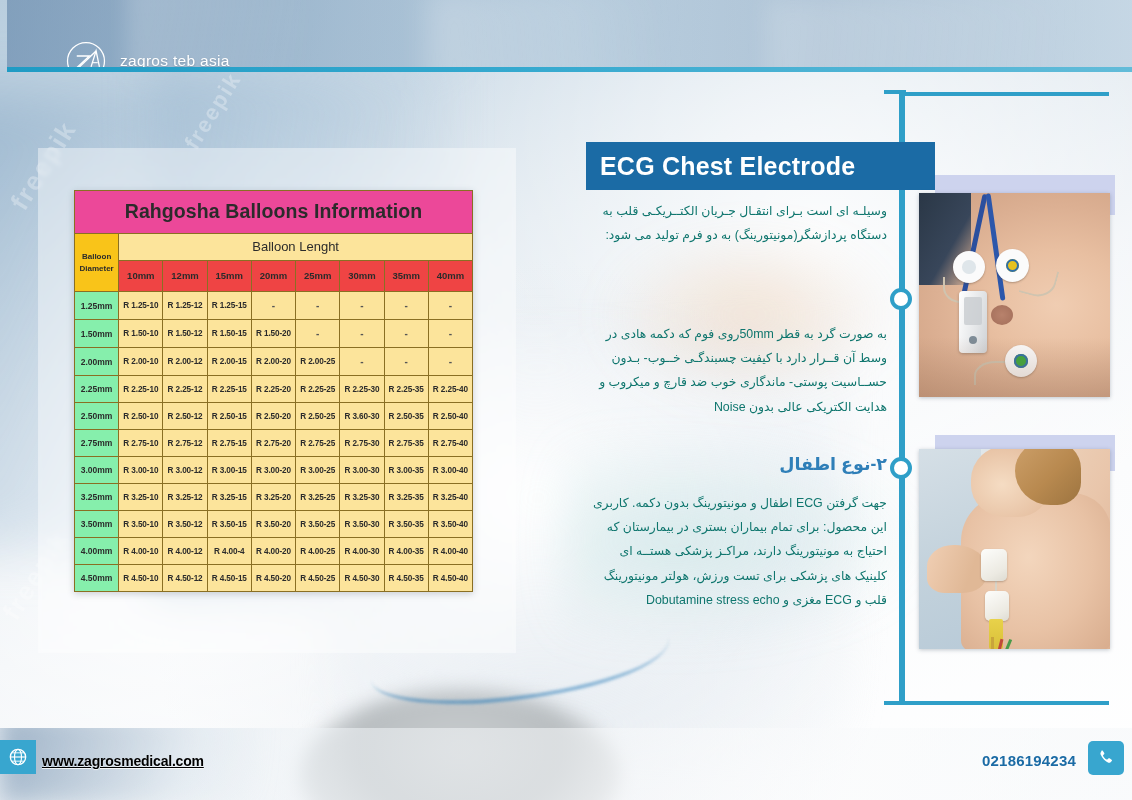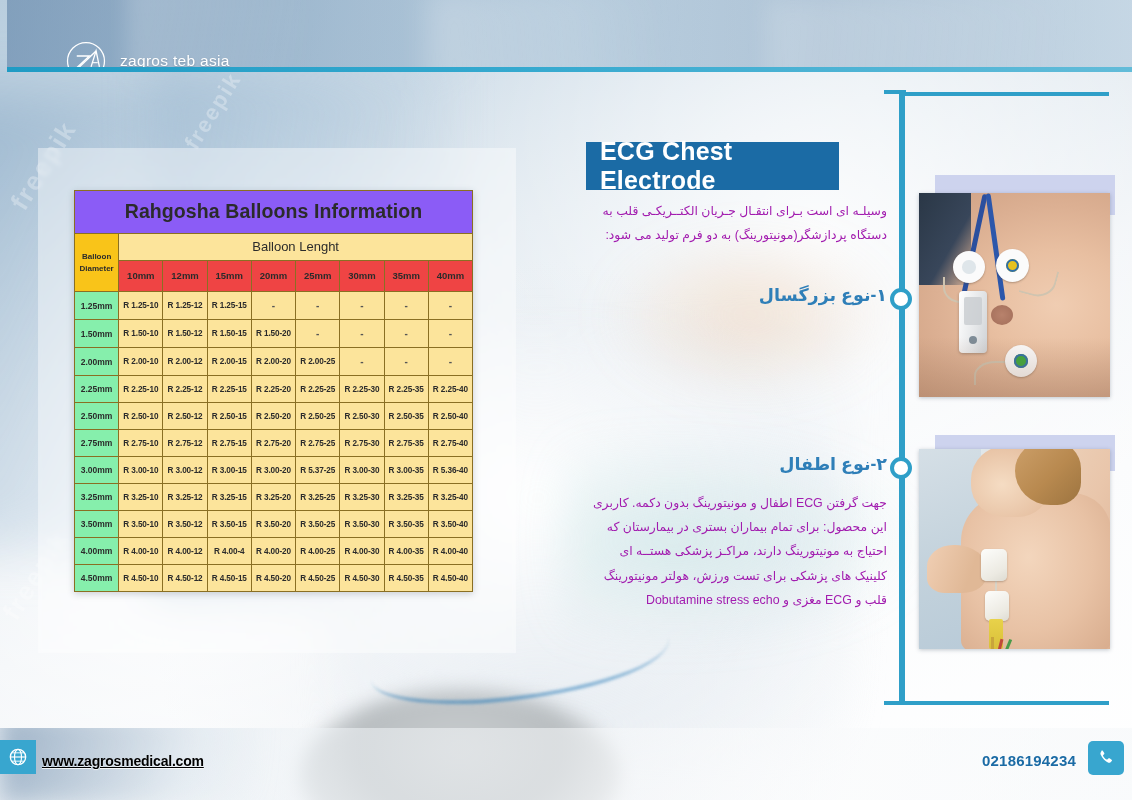--- a/index.html
+++ b/index.html
@@ -137,21 +137,21 @@
     border-collapse: collapse;
     table-layout: fixed;
     background: #FCE49B;
   }
   table.balloons th, table.balloons td {
     border: 1px solid #8a6f23;
     text-align: center;
     color: #2b2b2b;
   }
   .tbl-title {
-    background: #8b5cf6;
+    background: #ec4899;
     font-size: 19.5px;
     font-weight: 700;
     padding: 9px 0 10px;
     letter-spacing: .1px;
     color: #262626;
   }
   .diam-head {
     background: #F9C419;
     font-size: 8px;
     font-weight: 700;
@@ -213,38 +213,38 @@
     width: 22px; height: 22px; border-radius: 50%;
     background: #ffffff;
     border: 4px solid #2f9fc8;
   }
   .node-1 { top: 288px; }
   .node-2 { top: 457px; }
 
   
   .title-banner {
     position: absolute; left: 586px; top: 142px;
-    width: 253px; height: 48px;
+    width: 349px; height: 48px;
     background: #1b6ba5;
     display: flex; align-items: center;
     padding-left: 14px;
   }
   .title-banner h1 {
     color: #ffffff;
     font-size: 25px;
     font-weight: 700;
     letter-spacing: .2px;
   }
 
   
   .rtl {
     direction: rtl;
     text-align: right;
     unicode-bidi: isolate;
-    color: #a21caf;
+    color: #0f766e;
   }
   .intro {
     position: absolute; left: 586px; top: 200px; width: 301px;
     font-size: 12.4px; line-height: 1.92;
   }
   .sec-head {
     position: absolute; width: 301px; left: 586px;
     color: #2f7fb8;
     font-size: 17.5px;
     font-weight: 700;
@@ -549,45 +549,45 @@
             <td class="cell">R  2.25-35</td>
             <td class="cell">R  2.25-40</td>
           </tr>
           <tr>
             <td class="diam">2.50mm</td>
             <td class="cell">R  2.50-10</td>
             <td class="cell">R  2.50-12</td>
             <td class="cell">R  2.50-15</td>
             <td class="cell">R  2.50-20</td>
             <td class="cell">R  2.50-25</td>
-            <td class="cell">R  2.50-30</td>
+            <td class="cell">R  3.60-30</td>
             <td class="cell">R  2.50-35</td>
             <td class="cell">R  2.50-40</td>
           </tr>
           <tr>
             <td class="diam">2.75mm</td>
             <td class="cell">R  2.75-10</td>
             <td class="cell">R  2.75-12</td>
             <td class="cell">R  2.75-15</td>
             <td class="cell">R  2.75-20</td>
             <td class="cell">R  2.75-25</td>
             <td class="cell">R  2.75-30</td>
             <td class="cell">R  2.75-35</td>
             <td class="cell">R  2.75-40</td>
           </tr>
           <tr>
             <td class="diam">3.00mm</td>
             <td class="cell">R  3.00-10</td>
             <td class="cell">R  3.00-12</td>
             <td class="cell">R  3.00-15</td>
             <td class="cell">R  3.00-20</td>
-            <td class="cell">R  5.37-25</td>
+            <td class="cell">R  3.00-25</td>
             <td class="cell">R  3.00-30</td>
             <td class="cell">R  3.00-35</td>
-            <td class="cell">R  5.36-40</td>
+            <td class="cell">R  3.00-40</td>
           </tr>
           <tr>
             <td class="diam">3.25mm</td>
             <td class="cell">R  3.25-10</td>
             <td class="cell">R  3.25-12</td>
             <td class="cell">R  3.25-15</td>
             <td class="cell">R  3.25-20</td>
             <td class="cell">R  3.25-25</td>
             <td class="cell">R  3.25-30</td>
             <td class="cell">R  3.25-35</td>
@@ -636,21 +636,21 @@
   <div class="frame-tick-bot"></div>
   <div class="node node-1"></div>
   <div class="node node-2"></div>
 
   <div class="title-banner">
     <h1>ECG Chest Electrode</h1>
   </div>
 
   <div class="intro rtl">وسیلـه ای است بـرای انتقـال جـریان الکتــریکـی قلب به دستگاه پردازشگر(مونیتورینگ) به دو فرم تولید می شود:</div>
 
-  <div class="sec-head sec-head-1 rtl">۱-نوع بزرگسال</div>
+  <div class="sec-body sec-body-1 rtl">به صورت گرد به قطر 50mmروی فوم که دکمه هادی در وسط آن قــرار دارد با کیفیت چسبندگـی خــوب- بـدون حســاسیت پوستی- ماندگاری خوب ضد قارچ و میکروب و هدایت الکتریکی عالی بدون  Noise</div>
 
   <div class="sec-head sec-head-2 rtl">۲-نوع اطفال</div>
   <div class="sec-body sec-body-2 rtl">جهت گرفتن ECG اطفال و مونیتورینگ بدون دکمه. کاربری این محصول: برای تمام بیماران بستری در بیمارستان که احتیاج به مونیتورینگ دارند، مراکـز پزشکی هستــه ای کلینیک های پزشکی برای تست ورزش، هولتر مونیتورینگ قلب و ECG مغزی و  Dobutamine stress echo</div>
 
   <div class="photo-slot slot1">
     <div class="photo-offset"></div>
     <div class="photo">
       <div class="p1-bg"></div>
       <div class="p1-dark"></div>
       <div class="p1-nipple"></div>

